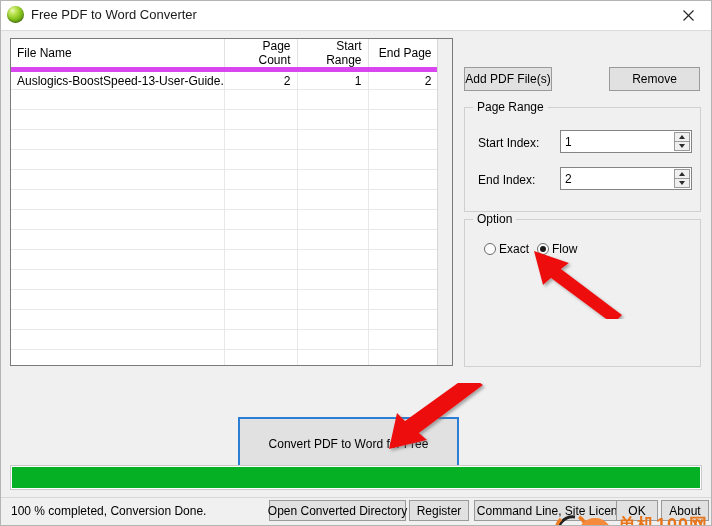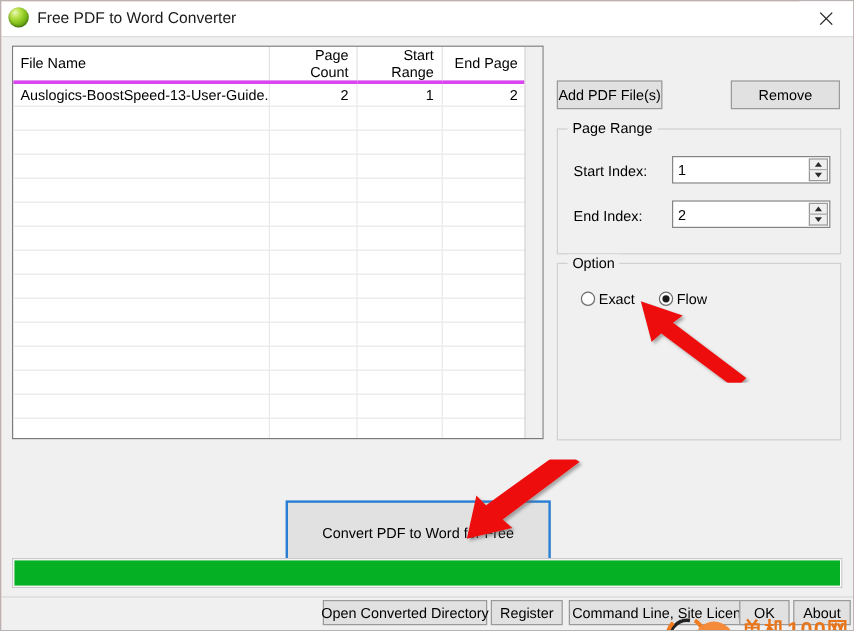--- a/index.html
+++ b/index.html
@@ -9,21 +9,21 @@
   body {
     width: 712px; height: 526px;
     font-family: "Liberation Sans", sans-serif;
     font-size: 12px;
     color: #000000;
     overflow: hidden;
   }
   #app {
     position: relative;
     width: 712px; height: 526px;
-    background: #fca5a5;
+    background: #e5e5e5;
     border: 1px solid #b4b4b4;
     box-sizing: border-box;
     overflow: hidden;
   }
 
   
   .titlebar {
     position: absolute; left: 0; top: 0;
     width: 710px; height: 29px;
     background: #ffffff;
@@ -80,21 +80,21 @@
     position: absolute; left: 0; top: 0;
     width: 427px;
     border-collapse: collapse;
     table-layout: fixed;
   }
   .fl-table th {
     font-weight: normal;
     font-size: 12px;
     height: 21px;
     background: #ffffff;
-    border-bottom: 3px solid #d946ef;
+    border-bottom: 5px solid #d946ef;
     border-right: 1px solid #e2e2e2;
     padding: 0 6px;
     box-sizing: border-box;
   }
   .fl-table th.c-name { text-align: left; }
   .fl-table th.c-num  { text-align: right; }
   .fl-table td {
     font-size: 12px;
     height: 20px;
     border-bottom: 1px solid #e8e8e8;
@@ -449,38 +449,39 @@
               <span class="tri-dn"></span>
             </div>
         </div>
       </div>
     </div>
 
     <div class="groupbox" id="gb-option">
       <div class="gb-title">Option</div>
 
       <div class="radio-row" style="left:19px; top:22px;">
-        <span class="radio-item" style="margin-right:20px;">
+        <span class="radio-item" style="margin-right:8px;">
           <span class="radio-dot"></span>
           <span>Exact</span>
         </span>
         <span class="radio-item">
           <span class="radio-dot checked"></span>
           <span>Flow</span>
         </span>
       </div>
     </div>
 
     <button id="btn-convert">Convert PDF to Word for Free</button>
 
     <div class="progress">
       <div class="progress-fill" id="progress-fill" style="width: 100%; background: rgb(6, 176, 37);"></div>
     </div>
 
     <div class="statusbar">
+      <div class="status-text">100 % completed, Conversion Done.</div>
       <button class="sb-btn" id="sb-open">Open Converted Directory</button>
       <button class="sb-btn" id="sb-register">Register</button>
       <button class="sb-btn" id="sb-cmdline">Command Line, Site License</button>
       <button class="sb-btn" id="sb-ok">OK</button>
       <button class="sb-btn" id="sb-about">About</button>
     </div>
 
     <svg class="arrow-svg" id="arrow-flow" width="95" height="70" viewBox="0 0 95 70">
       <defs>
         <filter id="sh1" x="-30%" y="-30%" width="180%" height="180%">

